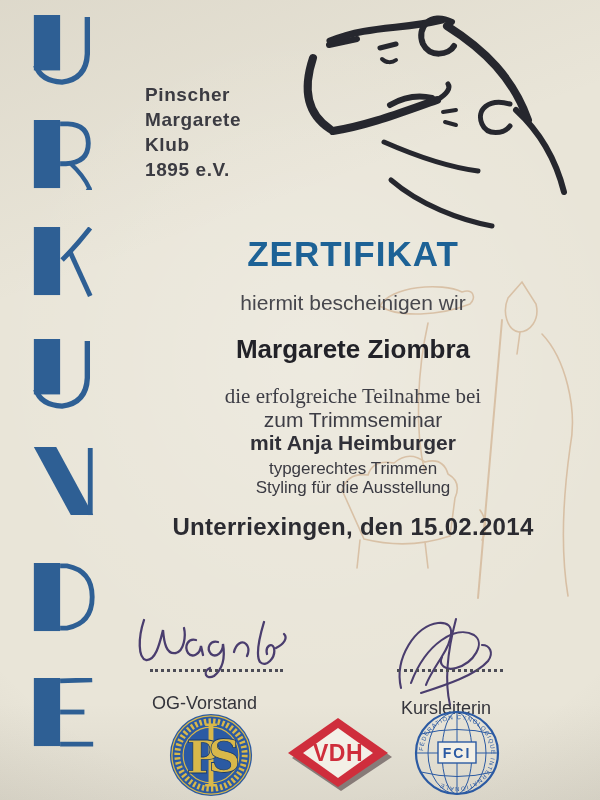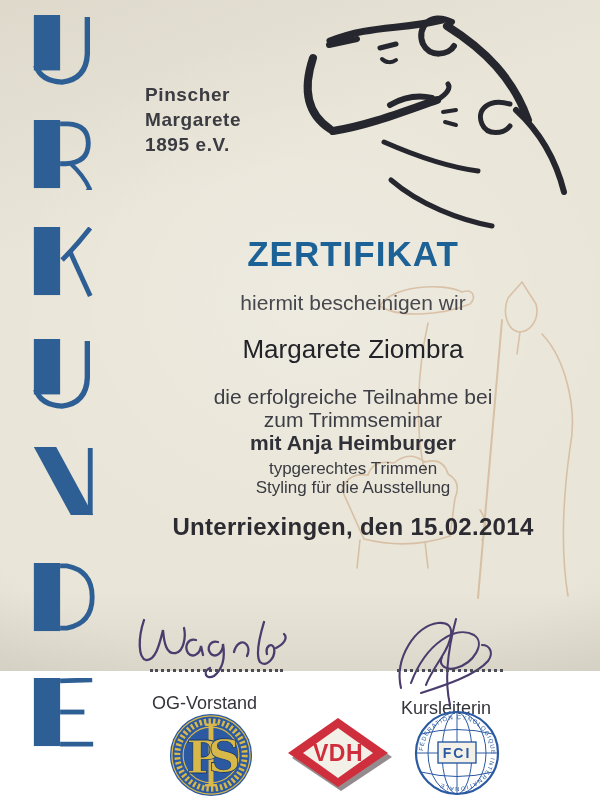--- a/index.html
+++ b/index.html
@@ -1,17 +1,17 @@
 <!DOCTYPE html>
 <html><head>
 <meta charset="utf-8">
 <style>
   html,body{margin:0;padding:0;}
   body{width:600px;height:800px;overflow:hidden;font-family:"Liberation Sans",sans-serif;}
-  .page{position:relative;width:600px;height:671px;
+  .page{position:relative;width:600px;height:800px;
     background:
       radial-gradient(130% 105% at 50% 42%, rgba(255,255,255,0) 55%, rgba(92,86,70,0.22) 100%),
       linear-gradient(160deg, rgba(120,110,88,0.10), rgba(0,0,0,0) 30%),
       linear-gradient(0deg, rgba(105,100,90,0.10), rgba(0,0,0,0) 12%),
       #e9e5d8;
   }
   .vignette{position:absolute;inset:0;pointer-events:none;
     background:radial-gradient(90% 70% at 52% 45%, rgba(255,255,255,0.20), rgba(0,0,0,0) 60%);}
   
   .urkunde{position:absolute;left:24px;top:0;width:84px;height:800px;}
@@ -23,23 +23,23 @@
     font-size:19px;line-height:25px;letter-spacing:0.6px;}
   
   .dogs{position:absolute;left:285px;top:8px;width:290px;height:225px;}
   
   .watermark{position:absolute;left:330px;top:278px;width:250px;height:345px;opacity:0.42;}
   
   .content{position:absolute;left:118px;top:236px;width:470px;text-align:center;color:#45454b;}
   .content p,.content h1{margin:0;}
   .heading{font-size:35px;line-height:36px;font-weight:bold;letter-spacing:1px;color:#1d6296;text-align:center;}
   .intro{margin-top:19px !important;font-size:21px;line-height:24px;color:#47474d;}
-  .recipient{margin-top:19px !important;font-size:26px;line-height:30px;font-weight:normal;color:#222228;}
+  .recipient{margin-top:19px !important;font-size:26px;line-height:30px;font-weight:bold;color:#222228;}
   .bodyline{font-size:21px;line-height:23px;color:#3d3d45;}
-  .bodyline.first{margin-top:21px !important;}
+  .bodyline.first{margin-top:21px !important;font-family:Liberation Serif, serif;}
   .trainer{font-size:21px;line-height:24px;font-weight:bold;color:#303038;}
   .breed{font-size:22px;line-height:24px;font-weight:bold;color:#1d6296;letter-spacing:0.5px;}
   .breed.first{margin-top:23px !important;}
   .detail{font-size:17px;line-height:19px;font-weight:normal;color:#3a3a42;}
   .detail.first{margin-top:4px !important;}
   .placedate{margin-top:16px !important;font-size:24px;line-height:28px;font-weight:bold;color:#2b2b31;letter-spacing:0.3px;}
   
   .sigline{position:absolute;border-bottom:3px dotted #4c4c56;height:0;}
   .sigline.left{left:150px;top:669px;width:133px;}
   .sigline.right{left:397px;top:669px;width:106px;}
@@ -107,20 +107,21 @@
           <path d="M35,3 L68,2" stroke="#2e5f94" stroke-width="5"></path>
           <path d="M35,35 H60" stroke="#2e5f94" stroke-width="5"></path>
           <path d="M35,68 H69" stroke="#2e5f94" stroke-width="5"></path>
         </svg>
     </div>
   </aside>
 
   <div class="club">
     <div>Pinscher</div>
     <div>Margarete</div>
+    <div>Klub</div>
     <div>1895 e.V.</div>
   </div>
 
   <svg class="dogs" viewBox="0 0 290 225" fill="none" stroke="#26272e" stroke-linecap="round">
     <path d="M44,37 L72,31" stroke-width="6"></path>
     <path d="M45,33 C85,17 116,22 157,12" stroke-width="7"></path>
     <path d="M167,14 C145,3 131,20 138,36 C145,50 164,47 169,38" stroke-width="6"></path>
     <path d="M95,40 l16,-4" stroke-width="5"></path>
     <path d="M97,51 c4,4 10,4 14,1" stroke-width="4"></path>
     <path d="M162,18 C200,42 228,70 243,112" stroke-width="8"></path>

